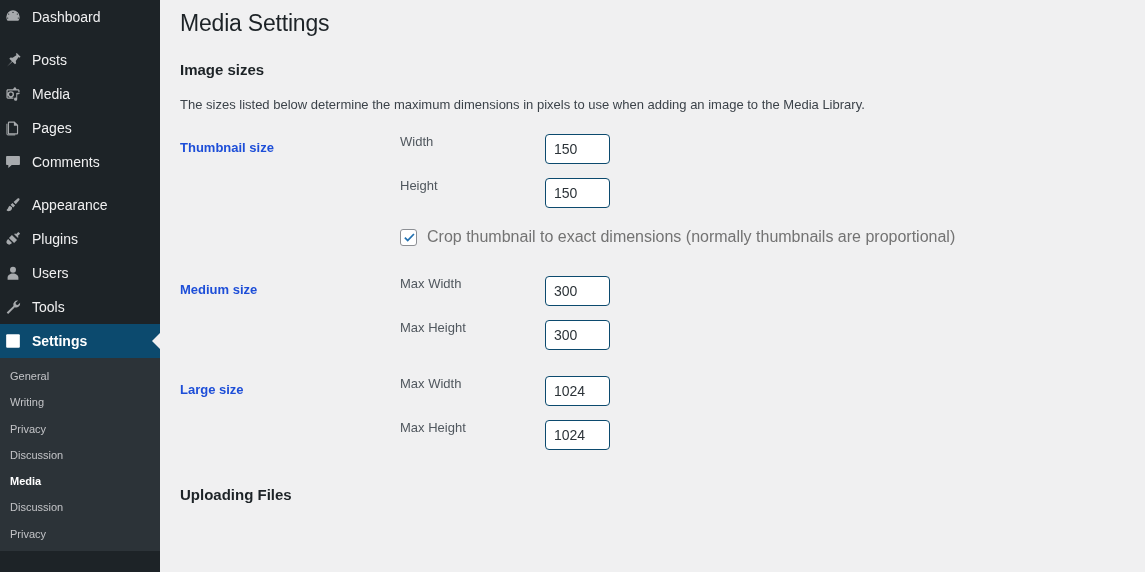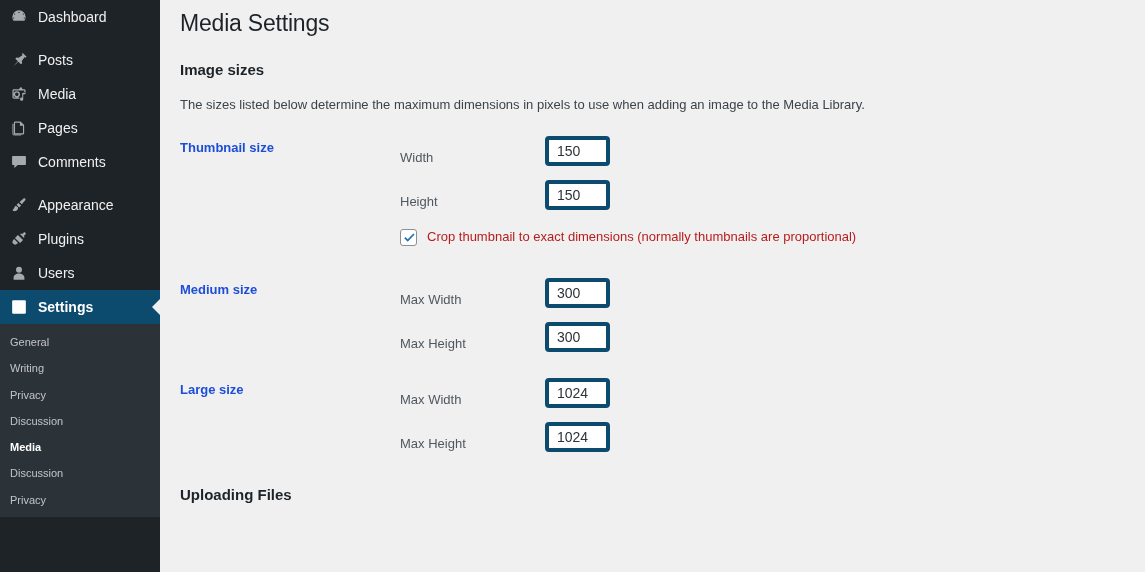--- a/index.html
+++ b/index.html
@@ -18,21 +18,21 @@
     flex: 0 0 160px;
     position: relative;
     overflow: hidden;
   }
   .menu-group { background: #1d2327; }
   .menu-gap { height: 9px; background: #1d2327; }
 
   .menu-item {
     display: flex; align-items: center;
     height: 34px;
-    padding-left: 9px;
+    padding-left: 3px;
     position: relative;
     cursor: pointer;
     color: #f0f0f1;
     font-size: 14px;
   }
   .menu-item .mi-icon {
     width: 20px; height: 20px;
     display: flex; align-items: center; justify-content: center;
     flex: 0 0 20px;
     margin-right: 9px;
@@ -117,35 +117,35 @@
     font-weight: 700;
     color: #1d4ed8;
     line-height: 1.3;
     text-align: left;
   }
   .form-table .row-fields {
     vertical-align: top;
     padding: 12px 10px 12px 0;
   }
   .field-row {
-    display: flex; align-items: flex-end;
+    display: flex; align-items: flex-start;
     height: 32px;
     margin-bottom: 12px;
   }
   .field-row:last-child { margin-bottom: 0; }
   .field-label {
     width: 145px;
     flex: 0 0 145px;
     font-size: 13px;
     color: #50575e;
     line-height: 1.3;
   }
   .num-input {
     width: 65px; height: 30px;
-    border: 4px solid #0c4a6e;
+    border: 1px solid #0c4a6e;
     border-radius: 4px;
     background: #fff;
     color: #2c3338;
     font-family: "Liberation Sans", sans-serif;
     font-size: 14px;
     padding: 0 8px;
     box-shadow: 0 0 0 transparent;
     outline: none;
   }
   .check-row {
@@ -158,22 +158,22 @@
     flex: 0 0 17px;
     border: 1px solid #8c8f94;
     border-radius: 3px;
     background: #fff;
     position: relative;
     margin-right: 10px;
     cursor: pointer;
   }
   .cb-box svg { position: absolute; left: 1px; top: 0px; }
   .cb-label {
-    font-size: 13px;
-    color: #b91c1c;
+    font-size: 16px;
+    color: #737373;
     line-height: 1.4;
     cursor: pointer;
   }
 </style>
 </head>
 <body>
 
 <div id="app">
 
   <nav id="adminmenu">
@@ -246,20 +246,28 @@
             <span class="mi-label">Plugins</span>
           </div>
           <div class="menu-item">
             <span class="mi-icon">
               <svg width="18" height="18" viewBox="0 0 20 20">
                 <circle cx="10" cy="6.3" r="3.3"></circle>
                 <path d="M10 10.6c-3.3 0-6 2-6 4.5v2.3h12v-2.3c0-2.5-2.7-4.5-6-4.5z"></path>
               </svg>
             </span>
             <span class="mi-label">Users</span>
+          </div>
+          <div class="menu-item">
+            <span class="mi-icon">
+              <svg width="18" height="18" viewBox="0 0 20 20">
+                <path d="M15.7 2.9a4.6 4.6 0 0 0-5.2 5.9L3 16.2l1.6 1.6 7.4-7.4a4.6 4.6 0 0 0 5.9-5.2l-2.6 2.6-2-.5-.5-2 2.9-2.4z"></path>
+              </svg>
+            </span>
+            <span class="mi-label">Tools</span>
           </div>
           <div class="menu-item current">
             <span class="mi-icon">
               <svg width="18" height="18" viewBox="0 0 20 20">
                 <rect x="2.4" y="2.4" width="15.2" height="15.2" rx="1.2"></rect>
                 <rect x="6.0" y="4.6" width="1.5" height="10.8" fill="#2271b1"></rect>
                 <rect x="12.5" y="4.6" width="1.5" height="10.8" fill="#2271b1"></rect>
                 <rect x="4.6" y="7.2" width="4.3" height="2.0" fill="#2271b1"></rect>
                 <rect x="11.1" y="10.8" width="4.3" height="2.0" fill="#2271b1"></rect>
               </svg>

